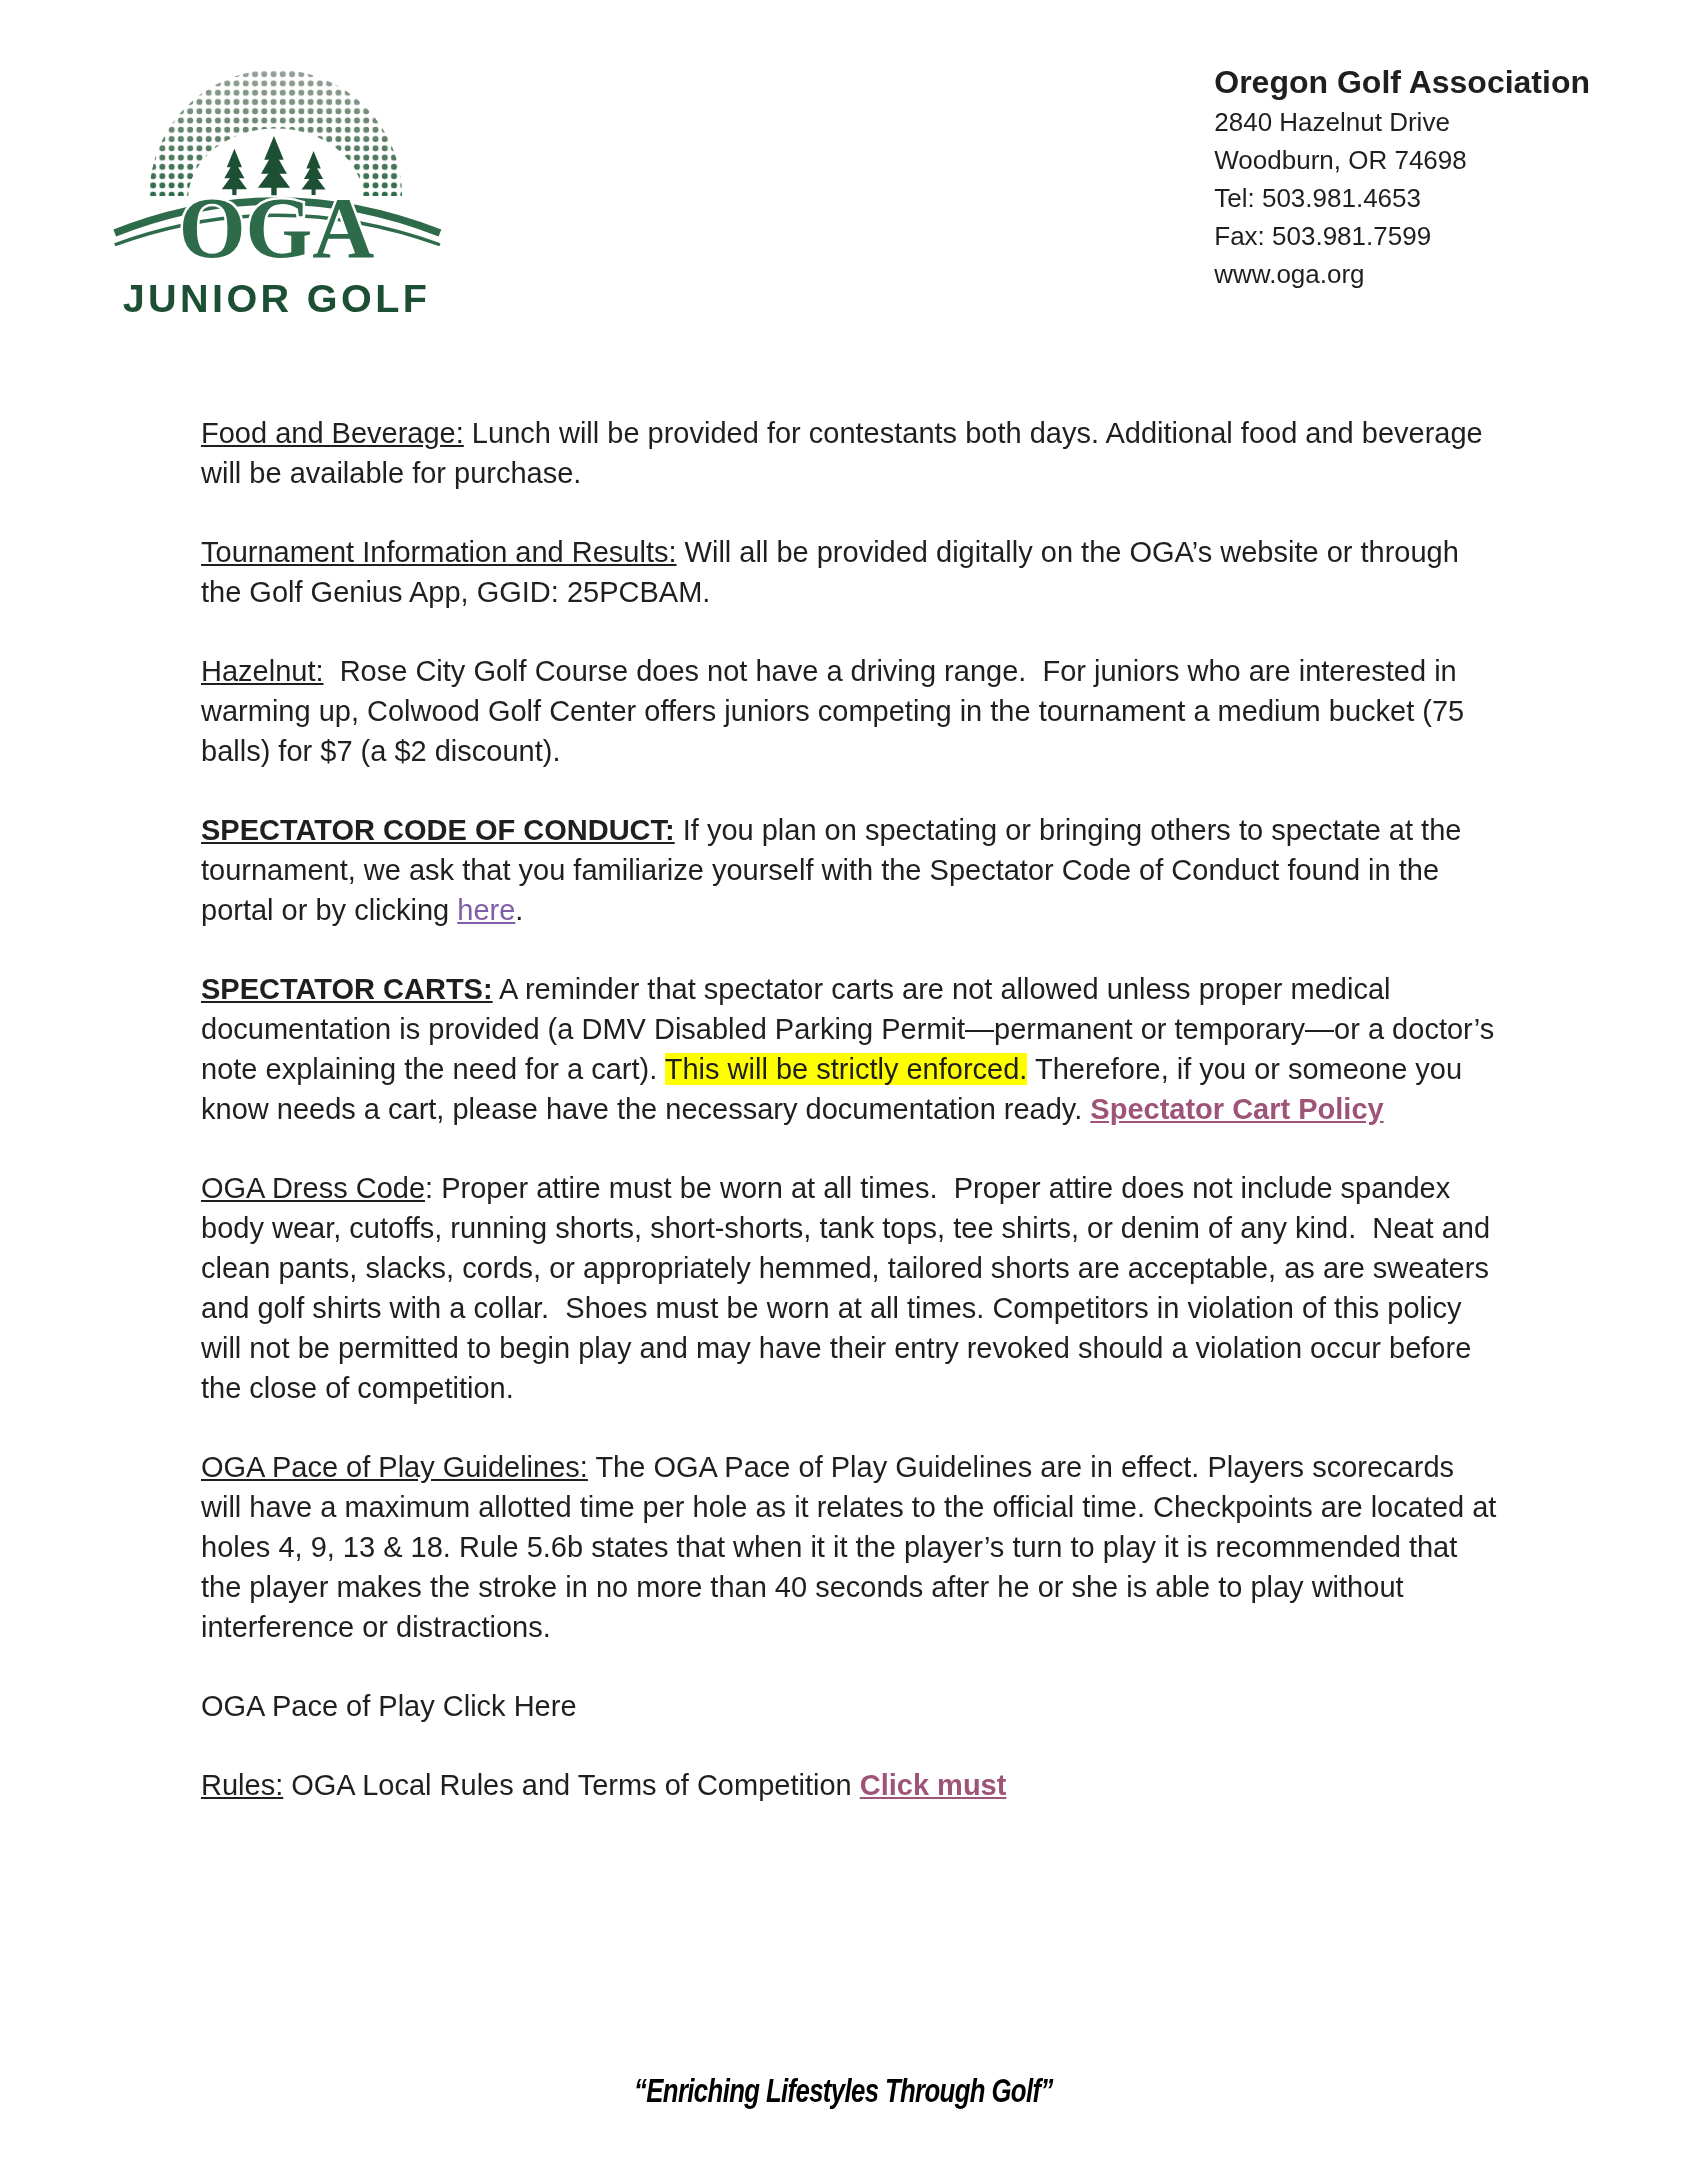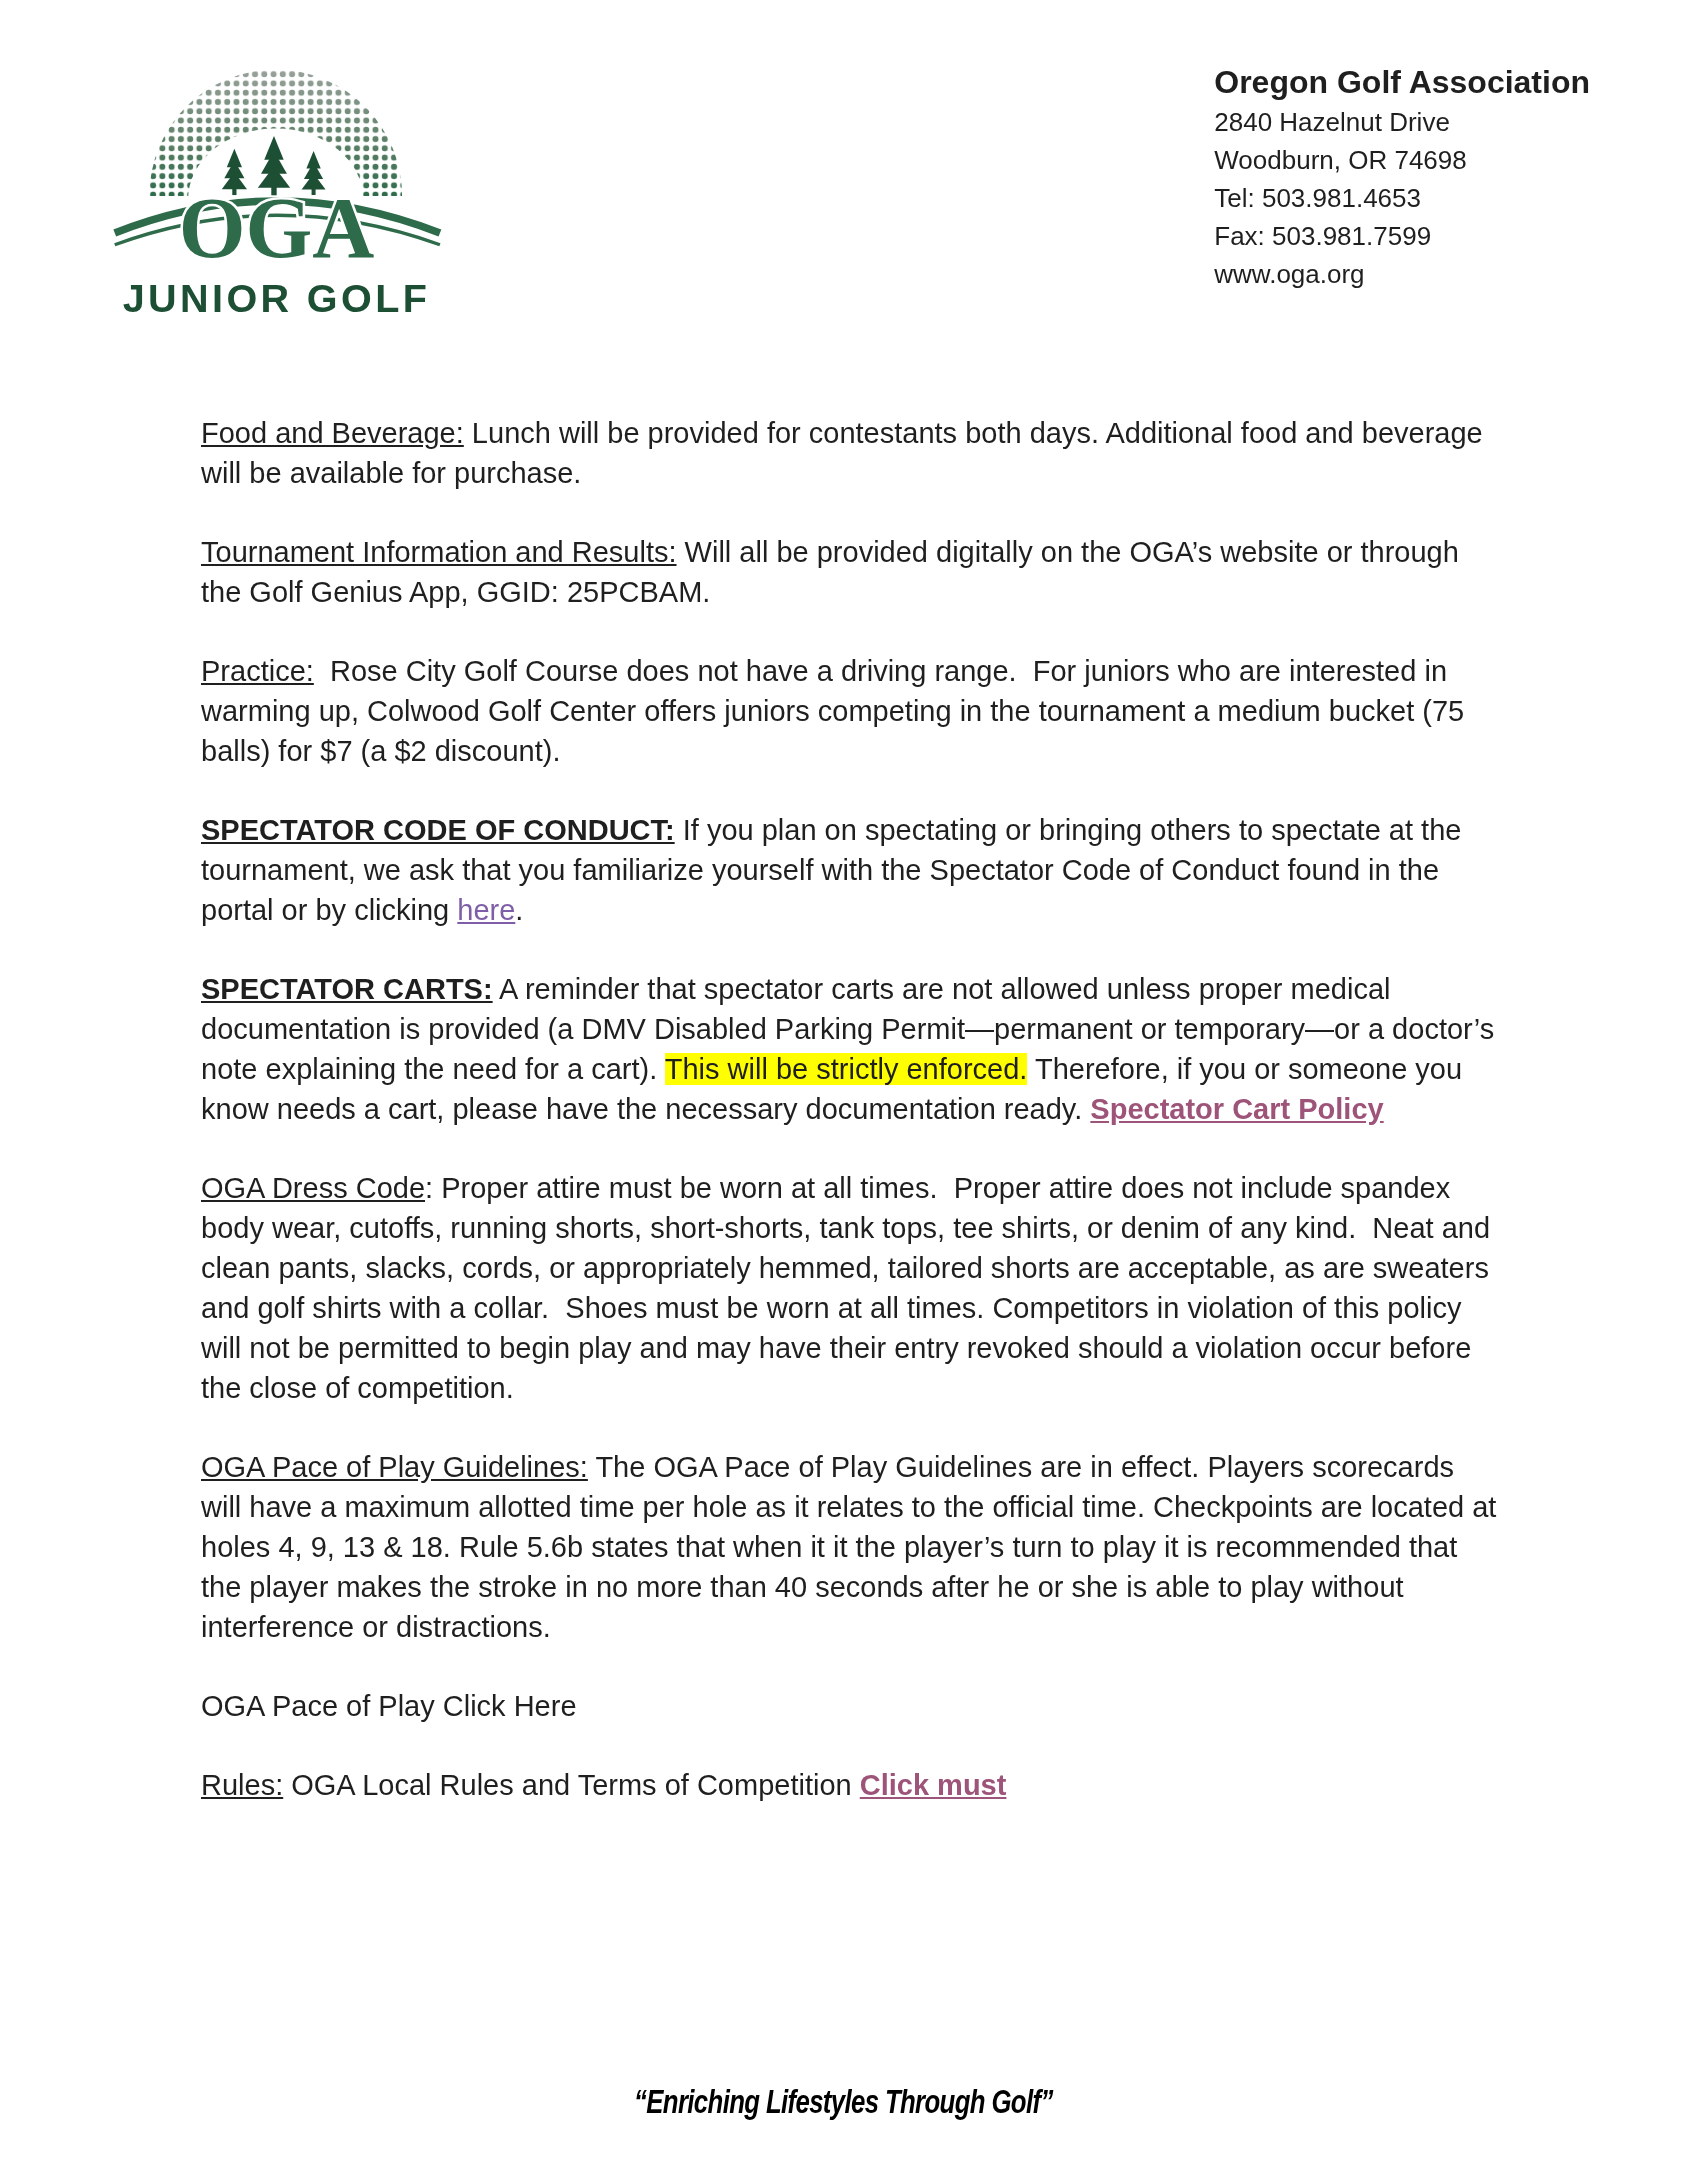--- a/index.html
+++ b/index.html
@@ -40,21 +40,21 @@
   .main p { margin: 0 0 39px 0; white-space: pre-wrap; }
   .u  { text-decoration: underline; }
   .bu { font-weight: bold; text-decoration: underline; }
   .hl { background: var(--highlight); font-weight: normal; }
   a.doclink { text-decoration: underline; cursor: pointer; }
   a.link-a { color: var(--link); }
   a.link-b { color: var(--link_visited); font-weight: bold; }
   .footer {
     position: absolute;
     left: 0;
-    bottom: 62px;
+    bottom: 73px;
     width: 100%;
     text-align: center;
   }
   .tagline {
     display: inline-block;
     font-size: 33px;
     font-weight: bold;
     font-style: italic;
     letter-spacing: -0.8px;
     transform: scaleX(0.78);
@@ -114,21 +114,21 @@
     </div>
 
   </div>
 
   <div class="main">
 
     <p><span class="u">Food and Beverage:</span><span> Lunch will be provided for contestants both days. Additional food and beverage will be available for purchase.</span></p>
 
     <p><span class="u">Tournament Information and Results:</span><span> Will all be provided digitally on the OGA’s website or through the Golf Genius App, GGID: 25PCBAM.</span></p>
 
-    <p><span class="u">Practice:</span><span>  Rose City Golf Course does not have a driving range.  For juniors who are interested in warming up, Colwood Golf Center offers juniors competing in the tournament a medium bucket (75 balls) for $7 (a $2 discount).</span></p>
+    <p><span class="u">Hazelnut:</span><span>  Rose City Golf Course does not have a driving range.  For juniors who are interested in warming up, Colwood Golf Center offers juniors competing in the tournament a medium bucket (75 balls) for $7 (a $2 discount).</span></p>
 
     <p><span class="bu">SPECTATOR CODE OF CONDUCT:</span><span> If you plan on spectating or bringing others to spectate at the tournament, we ask that you familiarize yourself with the Spectator Code of Conduct found in the portal or by clicking </span><a class="doclink link-a">here</a><span>.</span></p>
 
     <p><span class="bu">SPECTATOR CARTS:</span><span> A reminder that spectator carts are not allowed unless proper medical documentation is provided (a DMV Disabled Parking Permit—permanent or temporary—or a doctor’s note explaining the need for a cart). </span><span class="hl">This will be strictly enforced.</span><span> Therefore, if you or someone you know needs a cart, please have the necessary documentation ready. </span><a class="doclink link-b">Spectator Cart Policy</a></p>
 
     <p><span class="u">OGA Dress Code</span><span>: Proper attire must be worn at all times.  Proper attire does not include spandex body wear, cutoffs, running shorts, short-shorts, tank tops, tee shirts, or denim of any kind.  Neat and clean pants, slacks, cords, or appropriately hemmed, tailored shorts are acceptable, as are sweaters and golf shirts with a collar.  Shoes must be worn at all times. Competitors in violation of this policy will not be permitted to begin play and may have their entry revoked should a violation occur before the close of competition.</span></p>
 
     <p><span class="u">OGA Pace of Play Guidelines:</span><span> The OGA Pace of Play Guidelines are in effect. Players scorecards will have a maximum allotted time per hole as it relates to the official time. Checkpoints are located at holes 4, 9, 13 &amp; 18. Rule 5.6b states that when it it the player’s turn to play it is recommended that the player makes the stroke in no more than 40 seconds after he or she is able to play without interference or distractions.</span></p>
 
     <p><span>OGA Pace of Play Click Here</span></p>

